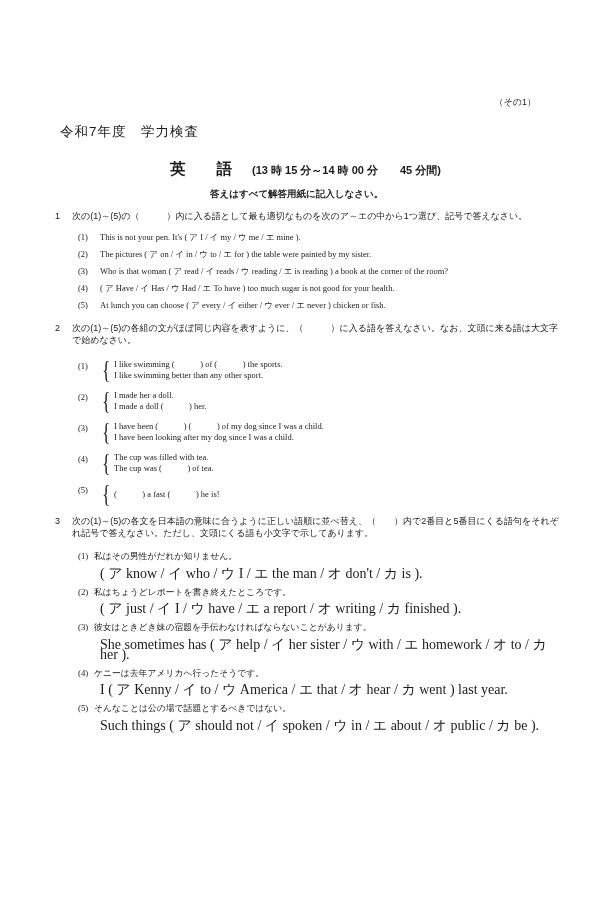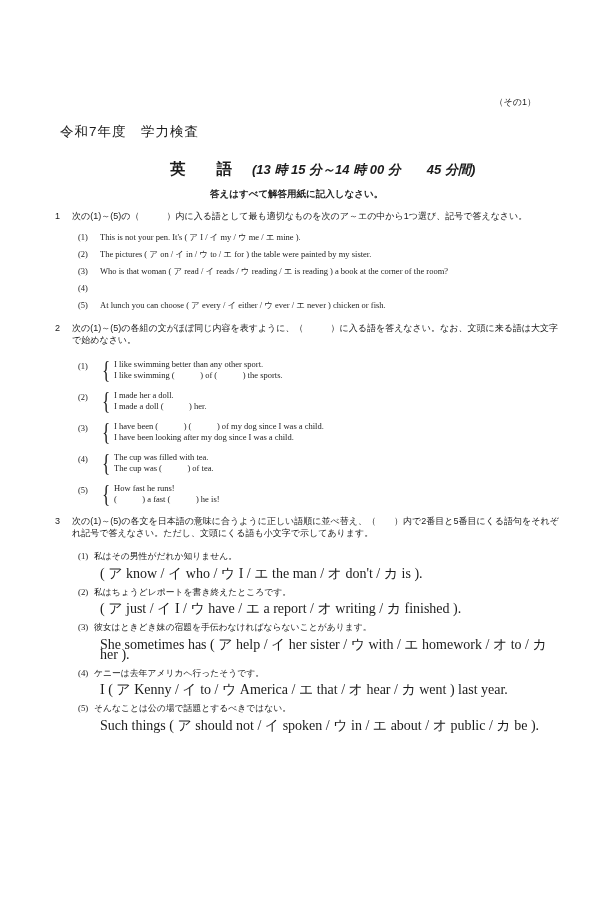--- a/index.html
+++ b/index.html
@@ -8,21 +8,21 @@
     font-family:"Liberation Serif","DejaVu Serif",serif; color:#1b1b1b;
     overflow:hidden;
   }
   .jp { font-family:"Liberation Sans","DejaVu Sans",sans-serif; }
 
   .corner { position:absolute; top:96px; right:64px; font-size:9px; }
   .title  { position:absolute; top:123px; left:60px; font-size:13.5px; font-weight:normal; letter-spacing:1px; }
 
   .subject-row { position:absolute; top:159px; left:170px; display:flex; align-items:baseline; }
   .subject { font-size:15.5px; font-weight:bold; }
-  .time-info { font-size:13px; font-weight:bold; margin-left:20px;font-style:italic; }
+  .time-info { font-size:11px; font-weight:bold; margin-left:20px; }
   .instruction { position:absolute; top:188px; left:210px; font-size:9.5px; font-weight:bold;text-align:right; }
 
   .section { position:absolute; left:55px; width:510px; }
   .sec-head { display:flex; font-size:9px; line-height:11.5px; }
   .sec-num { width:17px; flex:0 0 17px; }
   .sec-prompt { flex:1; }
 
   
   #sec1 { top:211px; }
   .s1-items { margin-top:9px; }
@@ -73,40 +73,41 @@
       <div class="s1-item">
         <span class="inum">(2)</span>
         <span>The pictures ( ア on / イ in / ウ to / エ for ) the table were painted by my sister.</span>
       </div>
       <div class="s1-item">
         <span class="inum">(3)</span>
         <span>Who is that woman ( ア read / イ reads / ウ reading / エ is reading ) a book at the corner of the room?</span>
       </div>
       <div class="s1-item">
         <span class="inum">(4)</span>
+        <span>( ア Have / イ Has / ウ Had / エ To have ) too much sugar is not good for your health.</span>
       </div>
       <div class="s1-item">
         <span class="inum">(5)</span>
         <span>At lunch you can choose ( ア every / イ either / ウ ever / エ never ) chicken or fish.</span>
       </div>
     </div>
   </div>
 
   <div class="section" id="sec2">
     <div class="sec-head jp">
       <span class="sec-num">2</span>
       <span class="sec-prompt">次の(1)～(5)の各組の文がほぼ同じ内容を表すように、（　　　）に入る語を答えなさい。なお、文頭に来る語は大文字で始めなさい。</span>
     </div>
     <div class="s2-items">
       <div class="s2-pair">
         <span class="inum">(1)</span>
         <span class="brace">{</span>
         <div class="pair-lines">
+          <div>I like swimming (　　　) of (　　　) the sports.</div>
           <div>I like swimming better than any other sport.</div>
-          <div>I like swimming (　　　) of (　　　) the sports.</div>
         </div>
       </div>
       <div class="s2-pair">
         <span class="inum">(2)</span>
         <span class="brace">{</span>
         <div class="pair-lines">
           <div>I made her a doll.</div>
           <div>I made a doll (　　　) her.</div>
         </div>
       </div>
@@ -123,21 +124,20 @@
         <span class="brace">{</span>
         <div class="pair-lines">
           <div>The cup was filled with tea.</div>
           <div>The cup was (　　　) of tea.</div>
         </div>
       </div>
       <div class="s2-pair">
         <span class="inum">(5)</span>
         <span class="brace">{</span>
         <div class="pair-lines">
-          <div>How fast he runs!</div>
           <div>(　　　) a fast (　　　) he is!</div>
         </div>
       </div>
     </div>
   </div>
 
   <div class="section" id="sec3">
     <div class="sec-head jp">
       <span class="sec-num">3</span>
       <span class="sec-prompt">次の(1)～(5)の各文を日本語の意味に合うように正しい語順に並べ替え、（　　）内で2番目と5番目にくる語句をそれぞれ記号で答えなさい。ただし、文頭にくる語も小文字で示してあります。</span>

